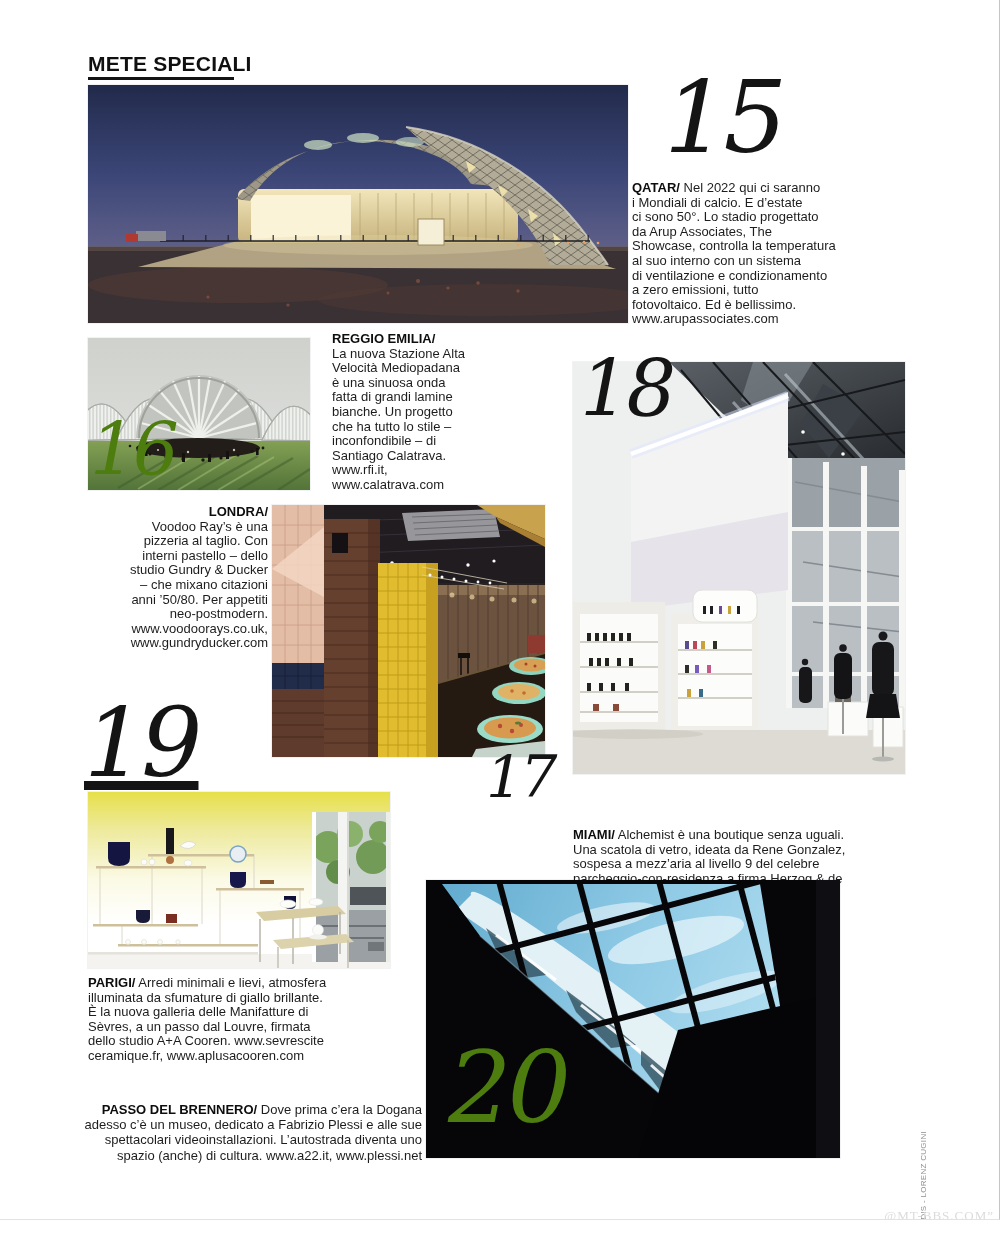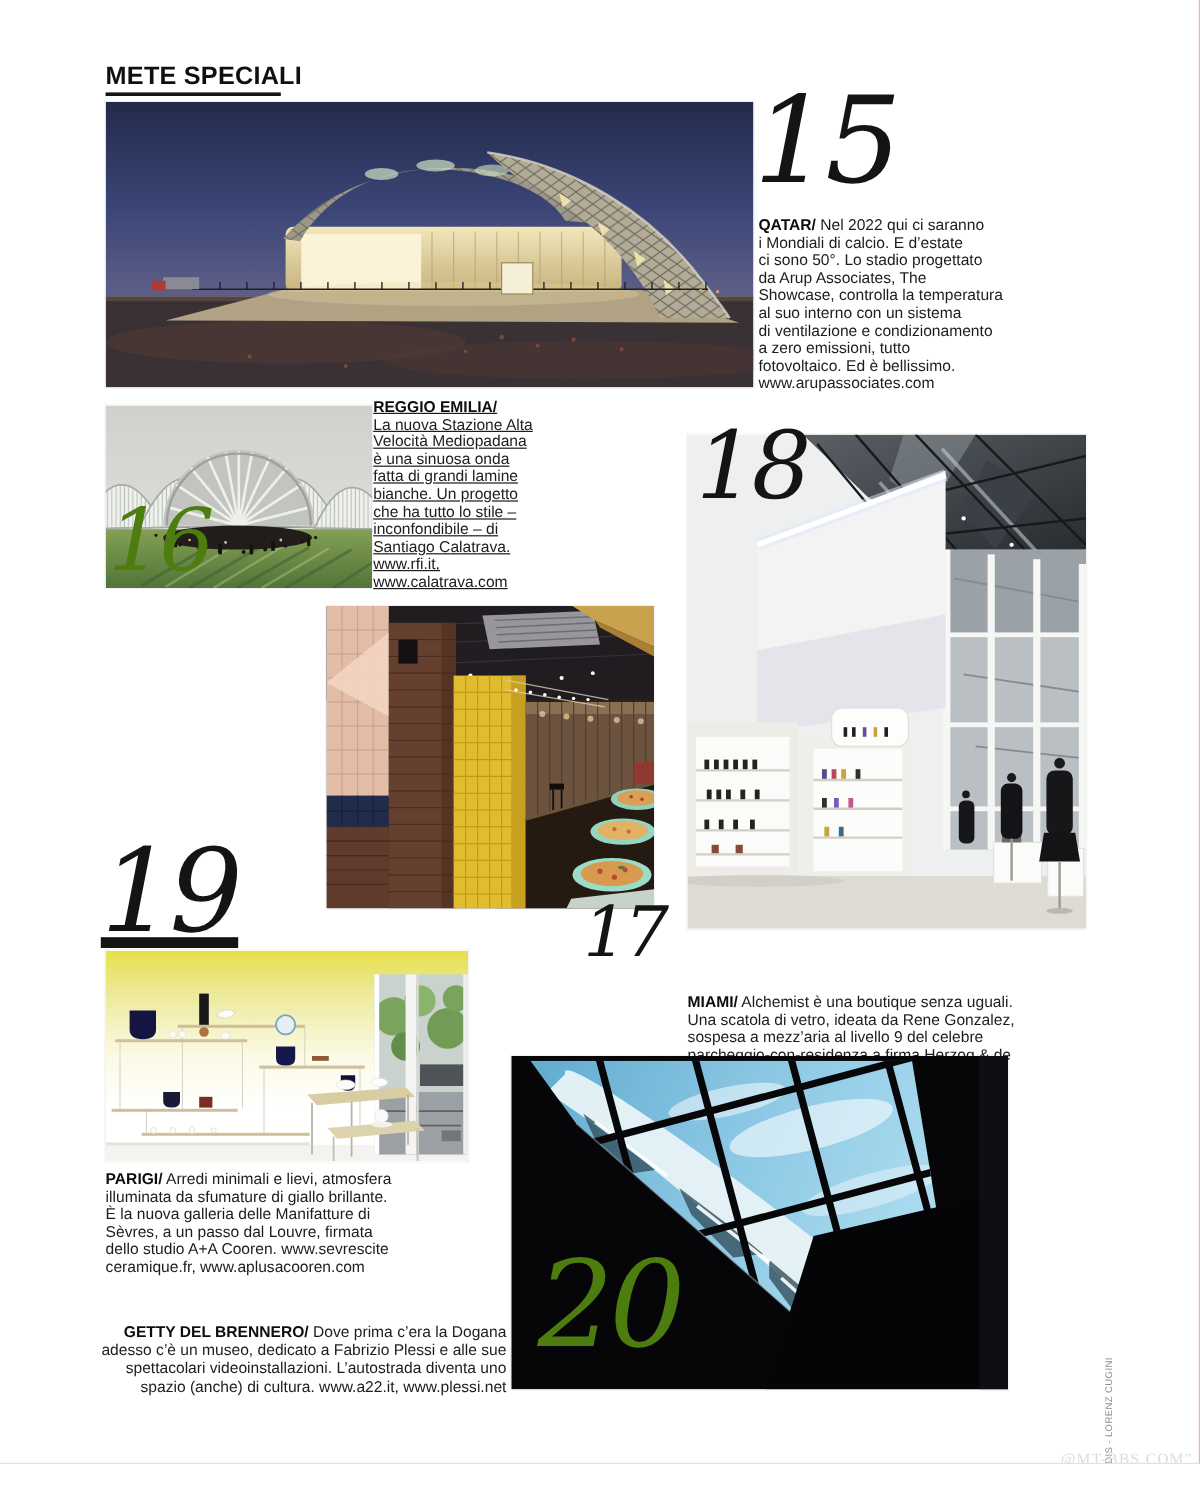--- a/index.html
+++ b/index.html
@@ -101,21 +101,21 @@
           <circle cx="360" cy="203" r="1.6"></circle>
           <circle cx="390" cy="198" r="1.8"></circle>
           <circle cx="300" cy="208" r="1.5"></circle>
           <circle cx="430" cy="206" r="1.7"></circle>
           <circle cx="120" cy="212" r="1.6"></circle>
           <circle cx="200" cy="220" r="1.6"></circle>
         </g>
     </svg>
   </div>
 
-  <div class="num" style="left:628px;top:70px;font-size:100px;">15</div>
+  <div class="num" style="left:628px;top:70px;font-size:100px;padding-left:36px;">15</div>
   <div class="tb" style="left:632px;top:181px;width:295px;"><b>QATAR/</b> <span class="body">Nel 2022 qui ci saranno
 i Mondiali di calcio. E d’estate
 ci sono 50°. Lo stadio progettato
 da Arup Associates, The
 Showcase, controlla la temperatura
 al suo interno con un sistema
 di ventilazione e condizionamento
 a zero emissioni, tutto
 fotovoltaico. Ed è bellissimo.
 www.arupassociates.com</span></div>
@@ -197,31 +197,40 @@
           <rect x="120" y="116" width="3" height="8"></rect>
       </g>
       <g fill="#c8c0b0">
           <circle cx="100" cy="114" r="1.2"></circle>
           <circle cx="146" cy="112" r="1.2"></circle>
           <circle cx="70" cy="112" r="1.1"></circle>
         </g>
     </svg>
   </div>
   <div class="num white" style="left:90px;top:416px;font-size:72px;">16</div>
-  <div class="tb" style="left:311px;top:332px;width:150px;text-decoration:underline;"><b class="blk">REGGIO EMILIA/</b><span class="body">La nuova Stazione Alta
+  <div class="tb" style="left:332px;top:332px;width:150px;"><b class="blk">REGGIO EMILIA/</b><span class="body">La nuova Stazione Alta
 Velocità Mediopadana
 è una sinuosa onda
 fatta di grandi lamine
 bianche. Un progetto
 che ha tutto lo stile –
 inconfondibile – di
 Santiago Calatrava.
 www.rfi.it,
 www.calatrava.com</span></div>
 
+  <div class="tb right" style="left:98px;top:505px;width:170px;"><b class="blk">LONDRA/</b><span class="body">Voodoo Ray’s è una
+pizzeria al taglio. Con
+interni pastello – dello
+studio Gundry &amp; Ducker
+– che mixano citazioni
+anni ’50/80. Per appetiti
+neo-postmodern.
+www.voodoorays.co.uk,
+www.gundryducker.com</span></div>
 
   <div class="photo" style="left:272px;top:505px;width:273px;height:252px;">
     <svg viewBox="0 0 273 252" preserveAspectRatio="none">
       <rect width="273" height="252" fill="#2b2220"></rect>
       <polygon points="52,200 166,178 273,195 273,252 52,252" fill="#3c2d23"></polygon>
       <polygon points="140,252 205,252 185,185 160,187" fill="#4a3827" opacity="0.8"></polygon>
       <rect width="273" height="78" fill="#211c20"></rect>
       <g stroke="#35303a" stroke-width="1">
           <line x1="0" y1="18" x2="273" y2="10"></line>
           <line x1="0" y1="34" x2="273" y2="24"></line>
@@ -654,21 +663,21 @@
             <line x1="0" y1="190" x2="414" y2="80"></line>
             <line x1="0" y1="290" x2="414" y2="180"></line>
         </g>
       </g>
       <line x1="54" y1="56" x2="252" y2="230" stroke="#9ab4c0" stroke-width="1.5" opacity="0.4"></line>
       <polygon points="252,150 414,112 414,278 212,278" fill="#050508"></polygon>
       <rect x="390" y="0" width="24" height="278" fill="#101016" opacity="0.8"></rect>
     </svg>
   </div>
   <div class="num white" style="left:448px;top:1040px;font-size:100px;">20</div>
-  <div class="tb right passo" style="left:30px;top:1102px;width:392px;"><b>GETTY DEL BRENNERO/</b> <span class="body">Dove prima c’era la Dogana
+  <div class="tb right passo" style="left:30px;top:1102px;width:392px;"><b>PASSO DEL BRENNERO/</b> <span class="body">Dove prima c’era la Dogana
 adesso c’è un museo, dedicato a Fabrizio Plessi e alle sue
 spettacolari videoinstallazioni. L’autostrada diventa uno
 spazio (anche) di cultura. www.a22.it, www.plessi.net</span></div>
 
   <div class="credits">
     <div>COURTESY ARUP ASSOCIATES - MARIO CARLINI/IGUANA PRESS/GETTY IMAGES - MICHAEL STAVARIDIS - LORENZ CUGINI</div>
     <div>OSKAR DA RIZ/ARCHIVIO AUTOSTRADA DEL BRENNERO</div>
   </div>
 
   <div class="footer"><b>98</b><span>ELLE DECOR</span></div>

